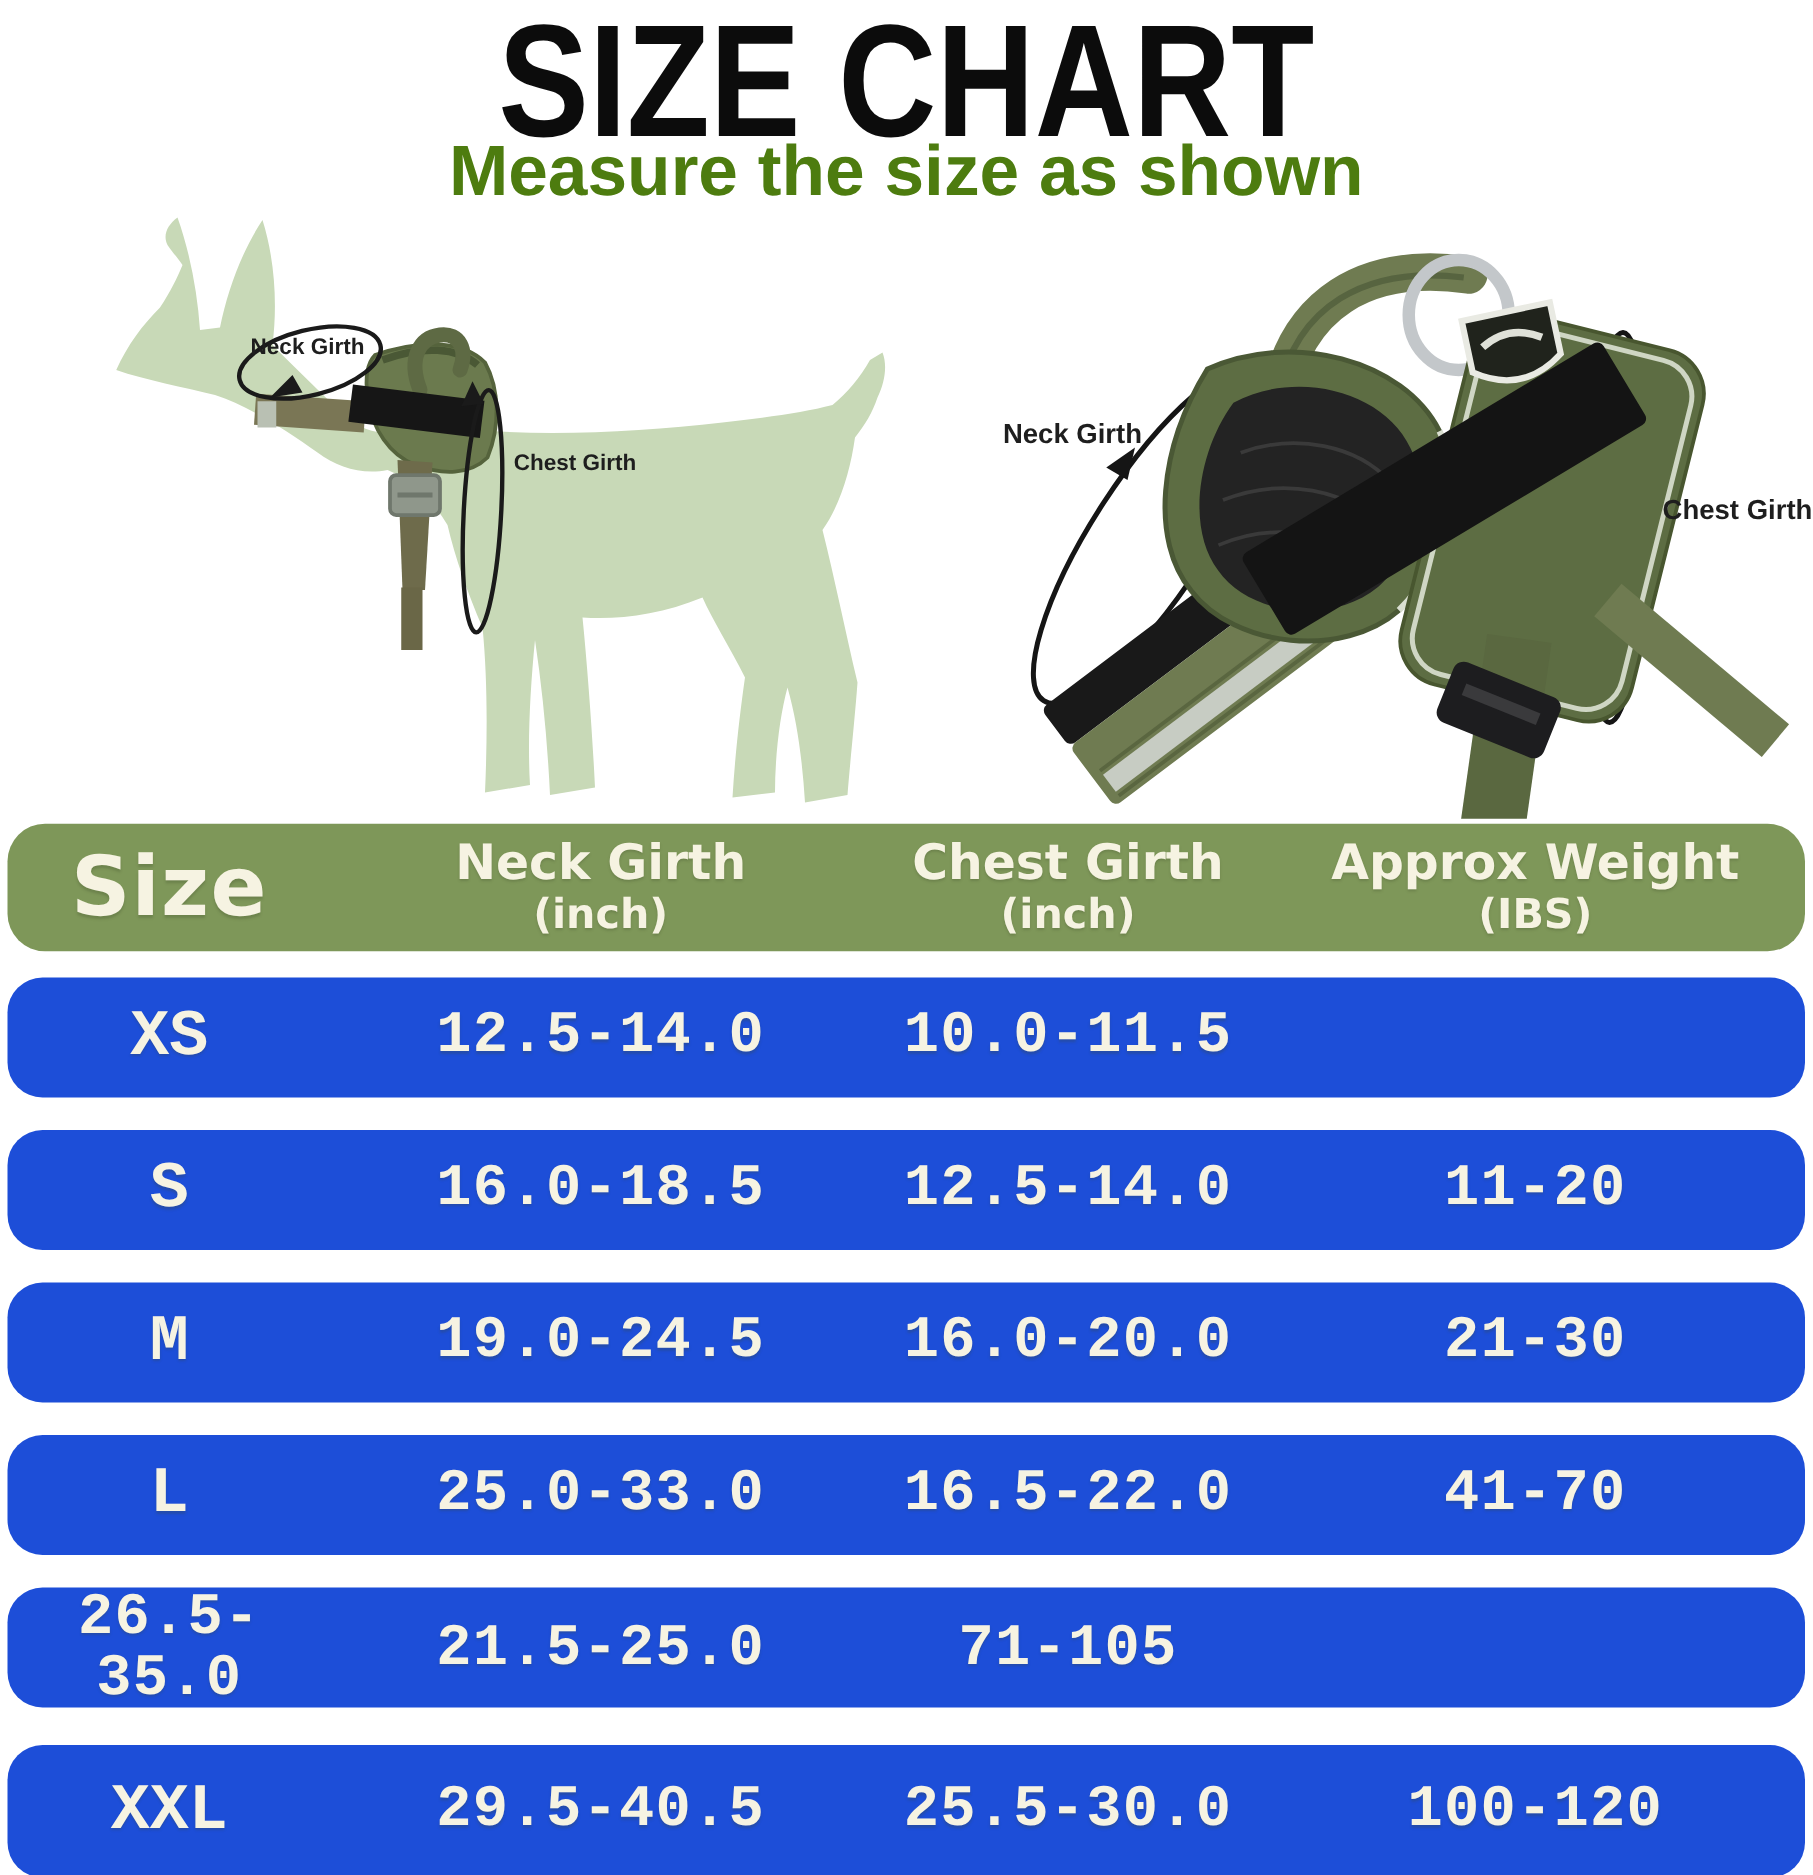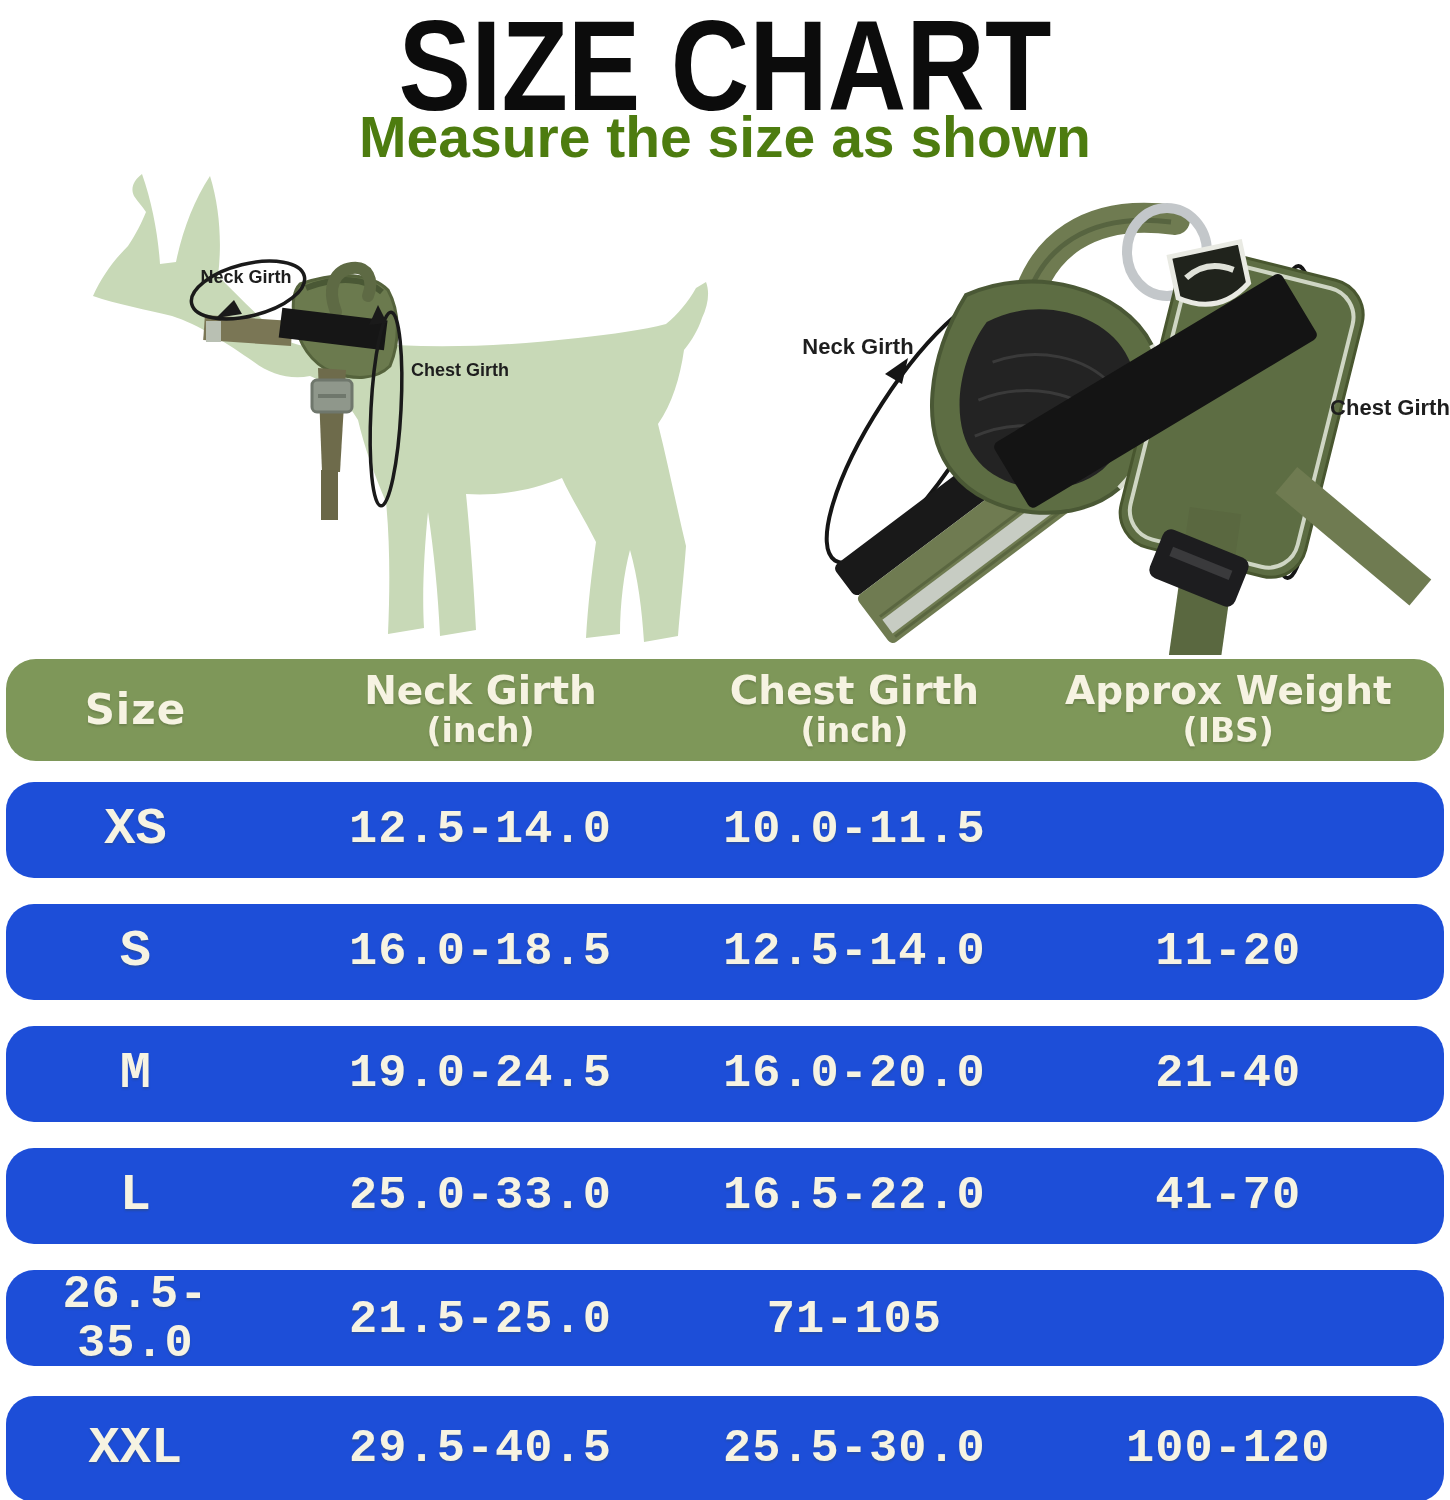--- a/index.html
+++ b/index.html
@@ -36,21 +36,21 @@
   .trow,.thead{
     position:absolute;left:6px;right:6px;
     display:grid;grid-template-columns:18% 30% 22% 30%;align-items:center;
   }
   .thead{top:659px;height:102px;background:#7e9759;border-radius:30px;}
   .trow{height:96px;background:#1d4ed8;border-radius:28px;font-family:Liberation Mono, monospace;}
   .cell{
     text-align:center;color:#f6f3e2;font-weight:700;
     text-shadow:0 2px 2px rgba(60,70,40,0.25);line-height:1.05;
   }
-  .size-head{font-size:42px;letter-spacing:1px;}
+  .size-head{font-size:66px;letter-spacing:1px;}
   .h-main{display:block;font-size:39px;}
   .h-unit{display:block;font-size:33px;margin-top:2px;}
   .size-cell{font-size:52px;}
   .val-cell{font-size:47px;letter-spacing:1px;}
 </style>
 </head>
 <body>
 
 <div class="page">
 
@@ -189,21 +189,21 @@
     <div class="cell size-cell">S</div>
     <div class="cell val-cell">16.0-18.5</div>
     <div class="cell val-cell">12.5-14.0</div>
     <div class="cell val-cell">11-20</div>
   </div>
 
   <div class="trow" style="top:1026px">
     <div class="cell size-cell">M</div>
     <div class="cell val-cell">19.0-24.5</div>
     <div class="cell val-cell">16.0-20.0</div>
-    <div class="cell val-cell">21-40</div>
+    <div class="cell val-cell">21-30</div>
   </div>
 
   <div class="trow" style="top:1148px">
     <div class="cell size-cell">L</div>
     <div class="cell val-cell">25.0-33.0</div>
     <div class="cell val-cell">16.5-22.0</div>
     <div class="cell val-cell">41-70</div>
   </div>
 
   <div class="trow" style="top:1270px">

